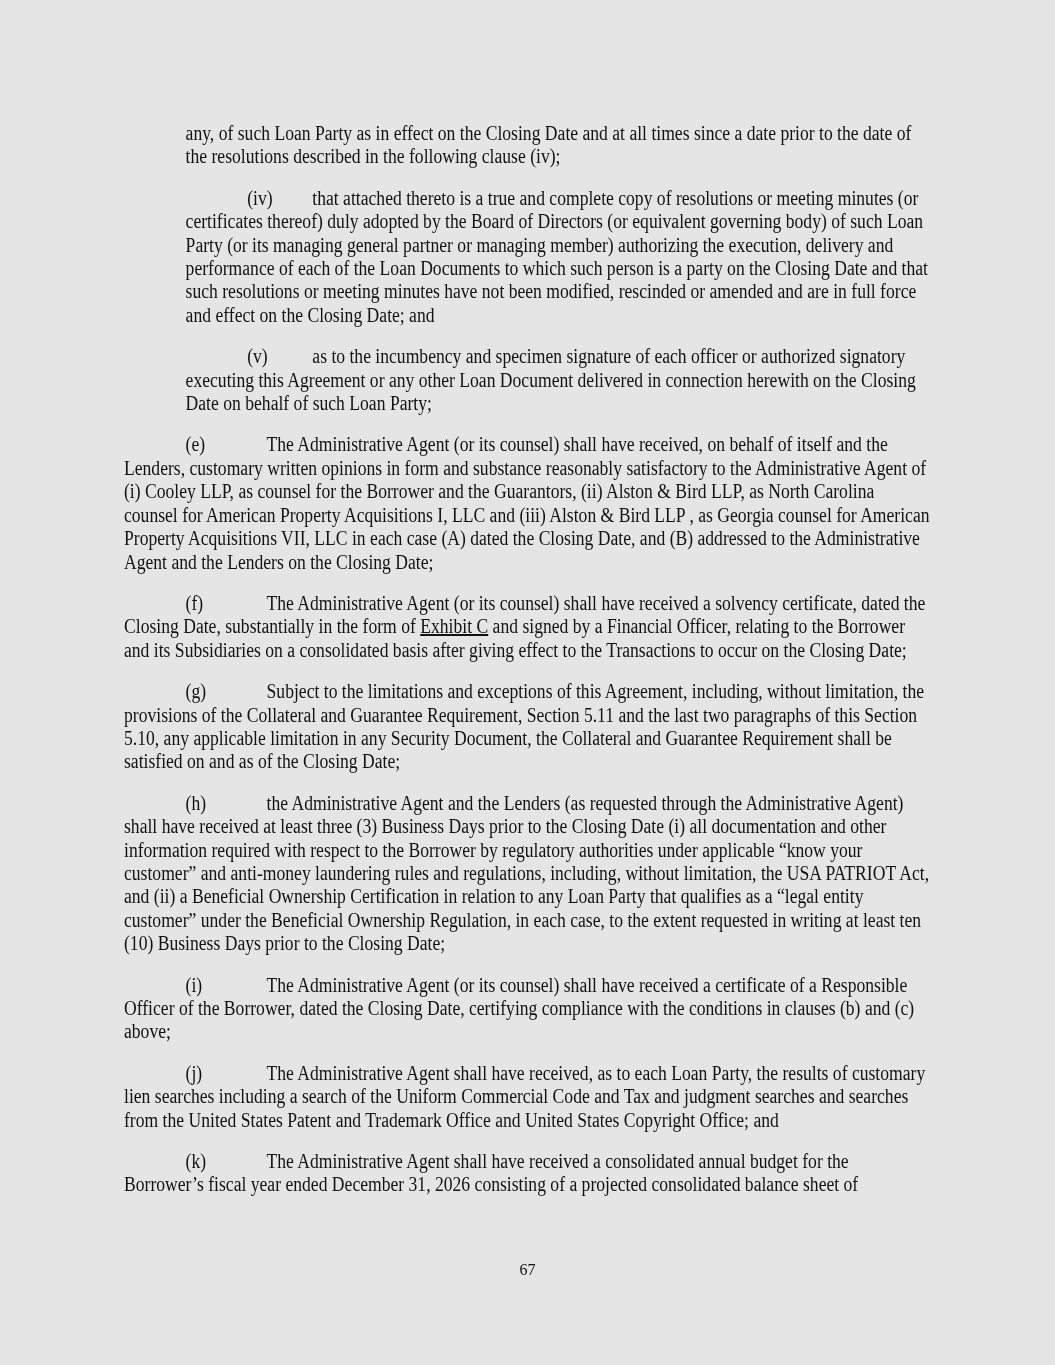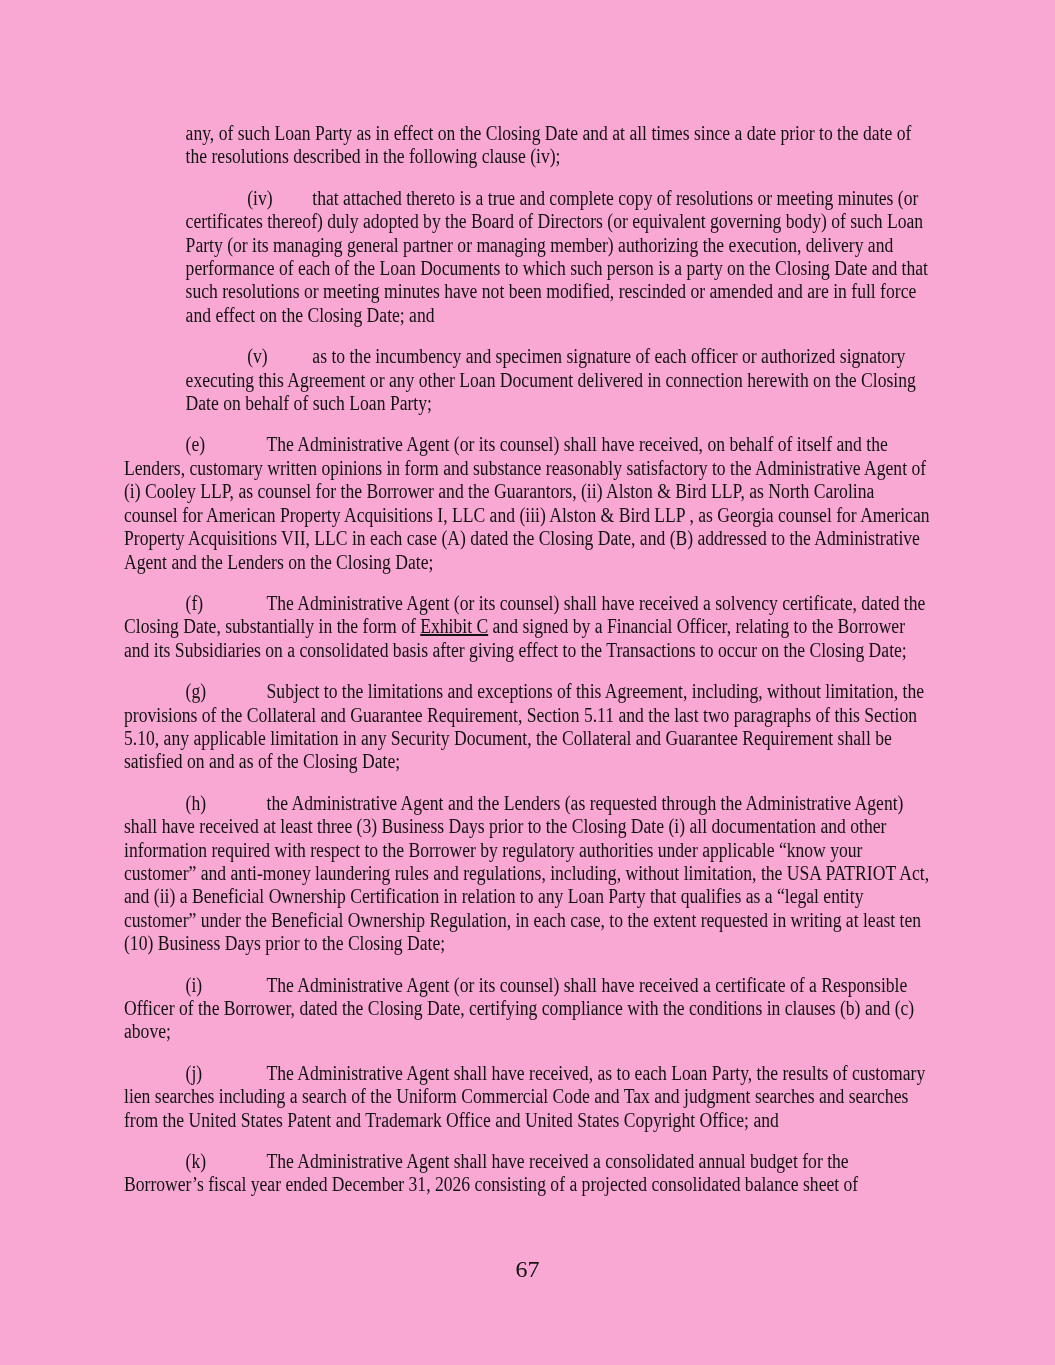--- a/index.html
+++ b/index.html
@@ -8,21 +8,21 @@
     width: 1055px;
     height: 1365px;
     background: #ffffff;
     position: relative;
     font-family: "Liberation Serif", "DejaVu Serif", serif;
     color: #121212;
   }
   .page {
     position: absolute;
     inset: 0;
-    background: #f9a8d4;
+    background: #e5e5e5;
     overflow: hidden;
   }
   .content {
     position: absolute;
     left: 124px;
     top: 122px;
     width: 917px;
     transform: scaleX(0.88);
     transform-origin: 0 0;
     font-size: 20px;
@@ -40,21 +40,21 @@
   .lbl { display: inline-block; text-indent: 0; }
   .lbl-main { width: 92px; }
   .lbl-sub { width: 74px; }
   .u { text-decoration: underline; }
   .page-number {
     position: absolute;
     top: 1258px;
     left: 0;
     width: 100%;
     text-align: center;
-    font-size: 24px;
+    font-size: 16px;
     line-height: 23.4px;
   }
 </style>
 </head>
 <body>
 
 <div class="page">
   <div class="content">
 
     <p class="par indent1"><span>any, of such Loan Party as in effect on the Closing Date and at all times since a date prior to the date of the resolutions described in the following clause (iv);</span></p>

